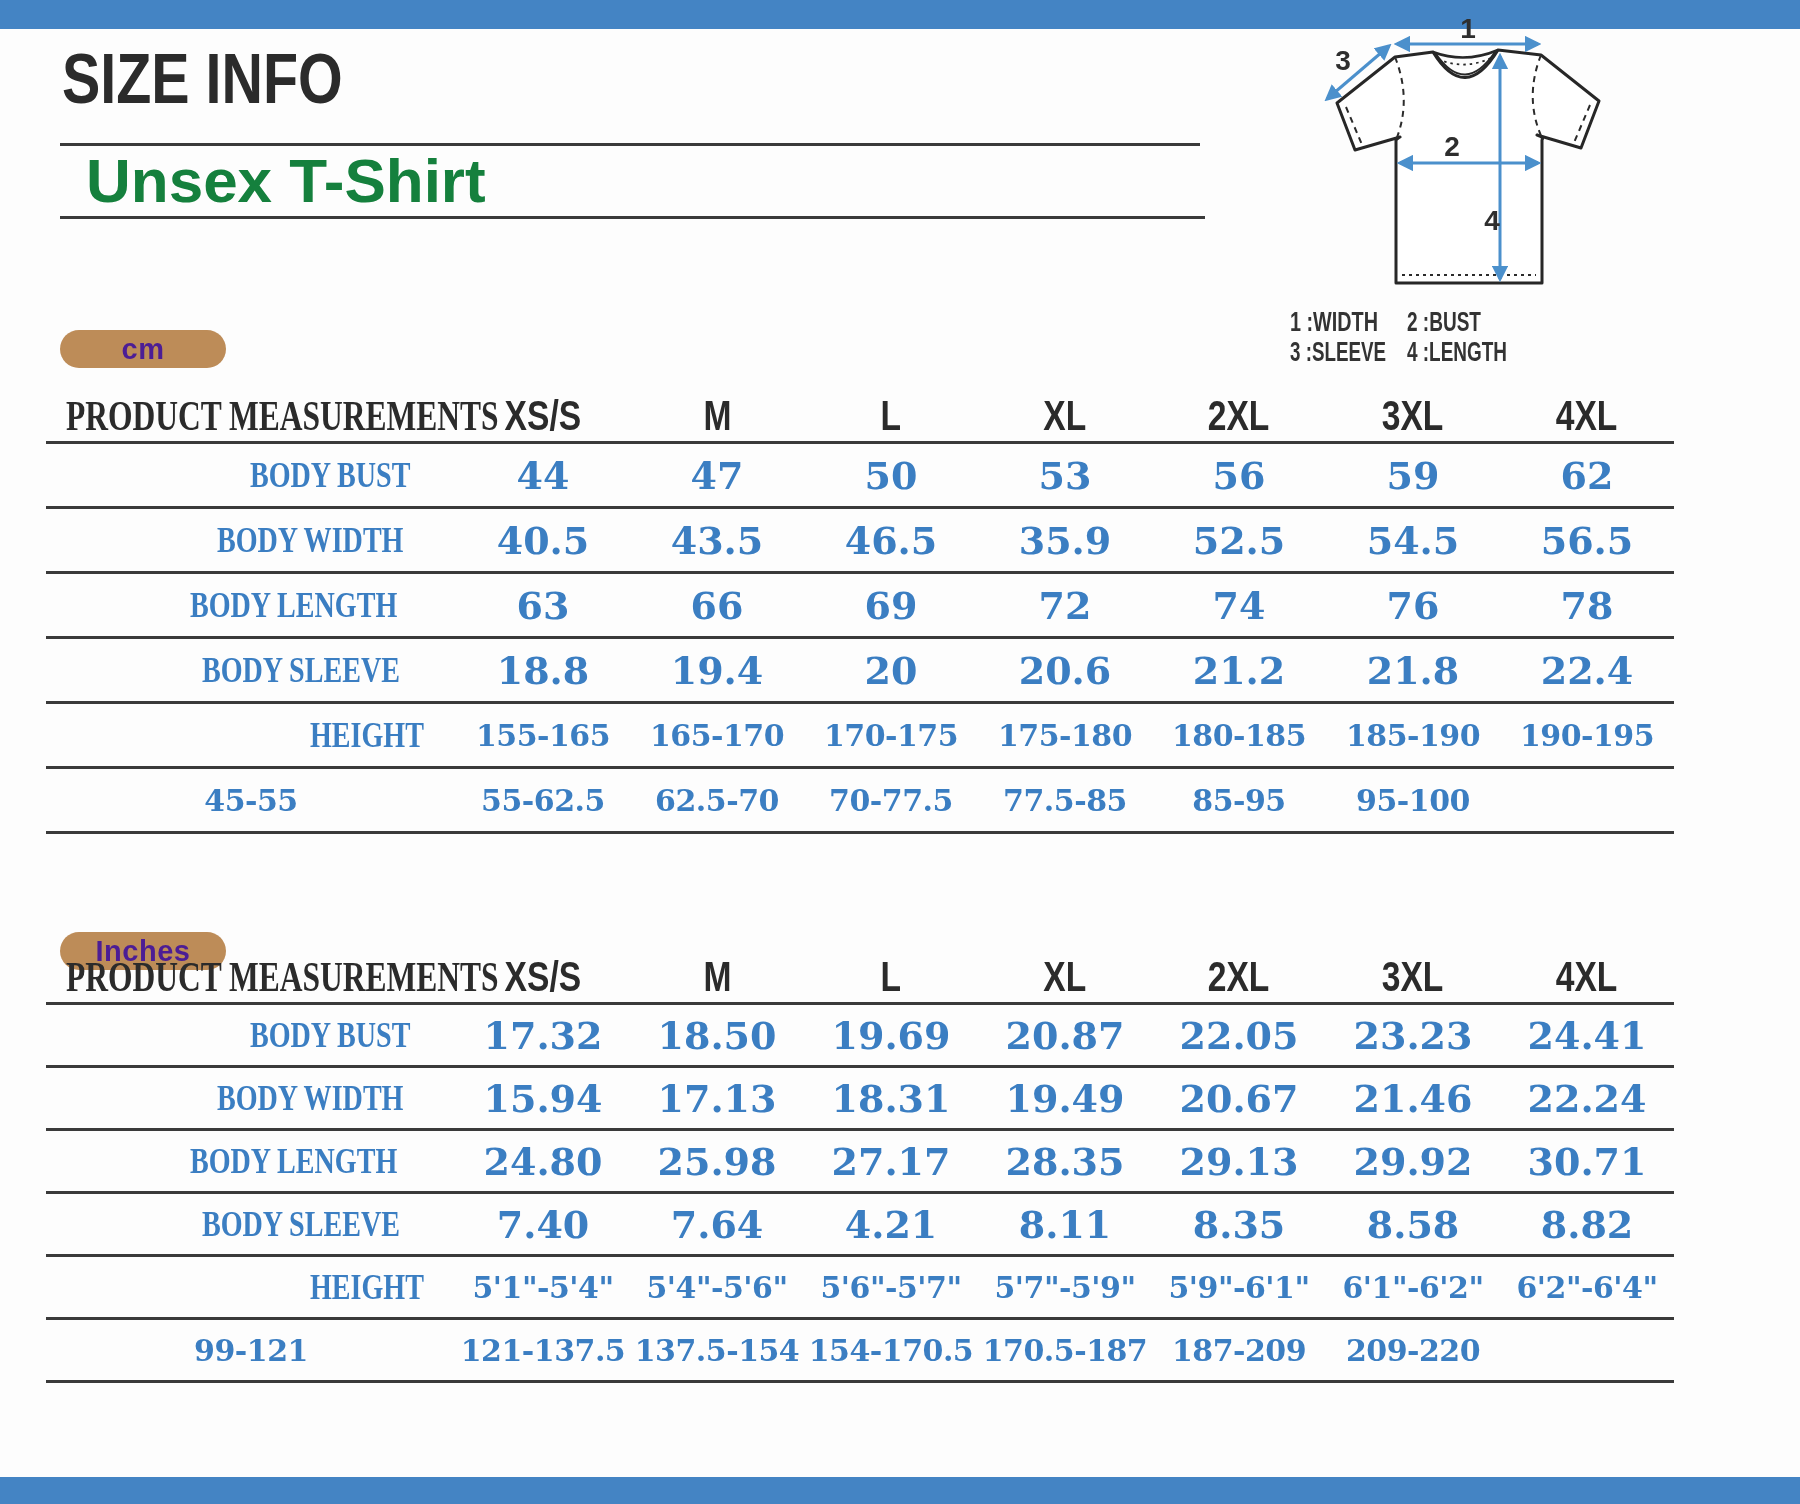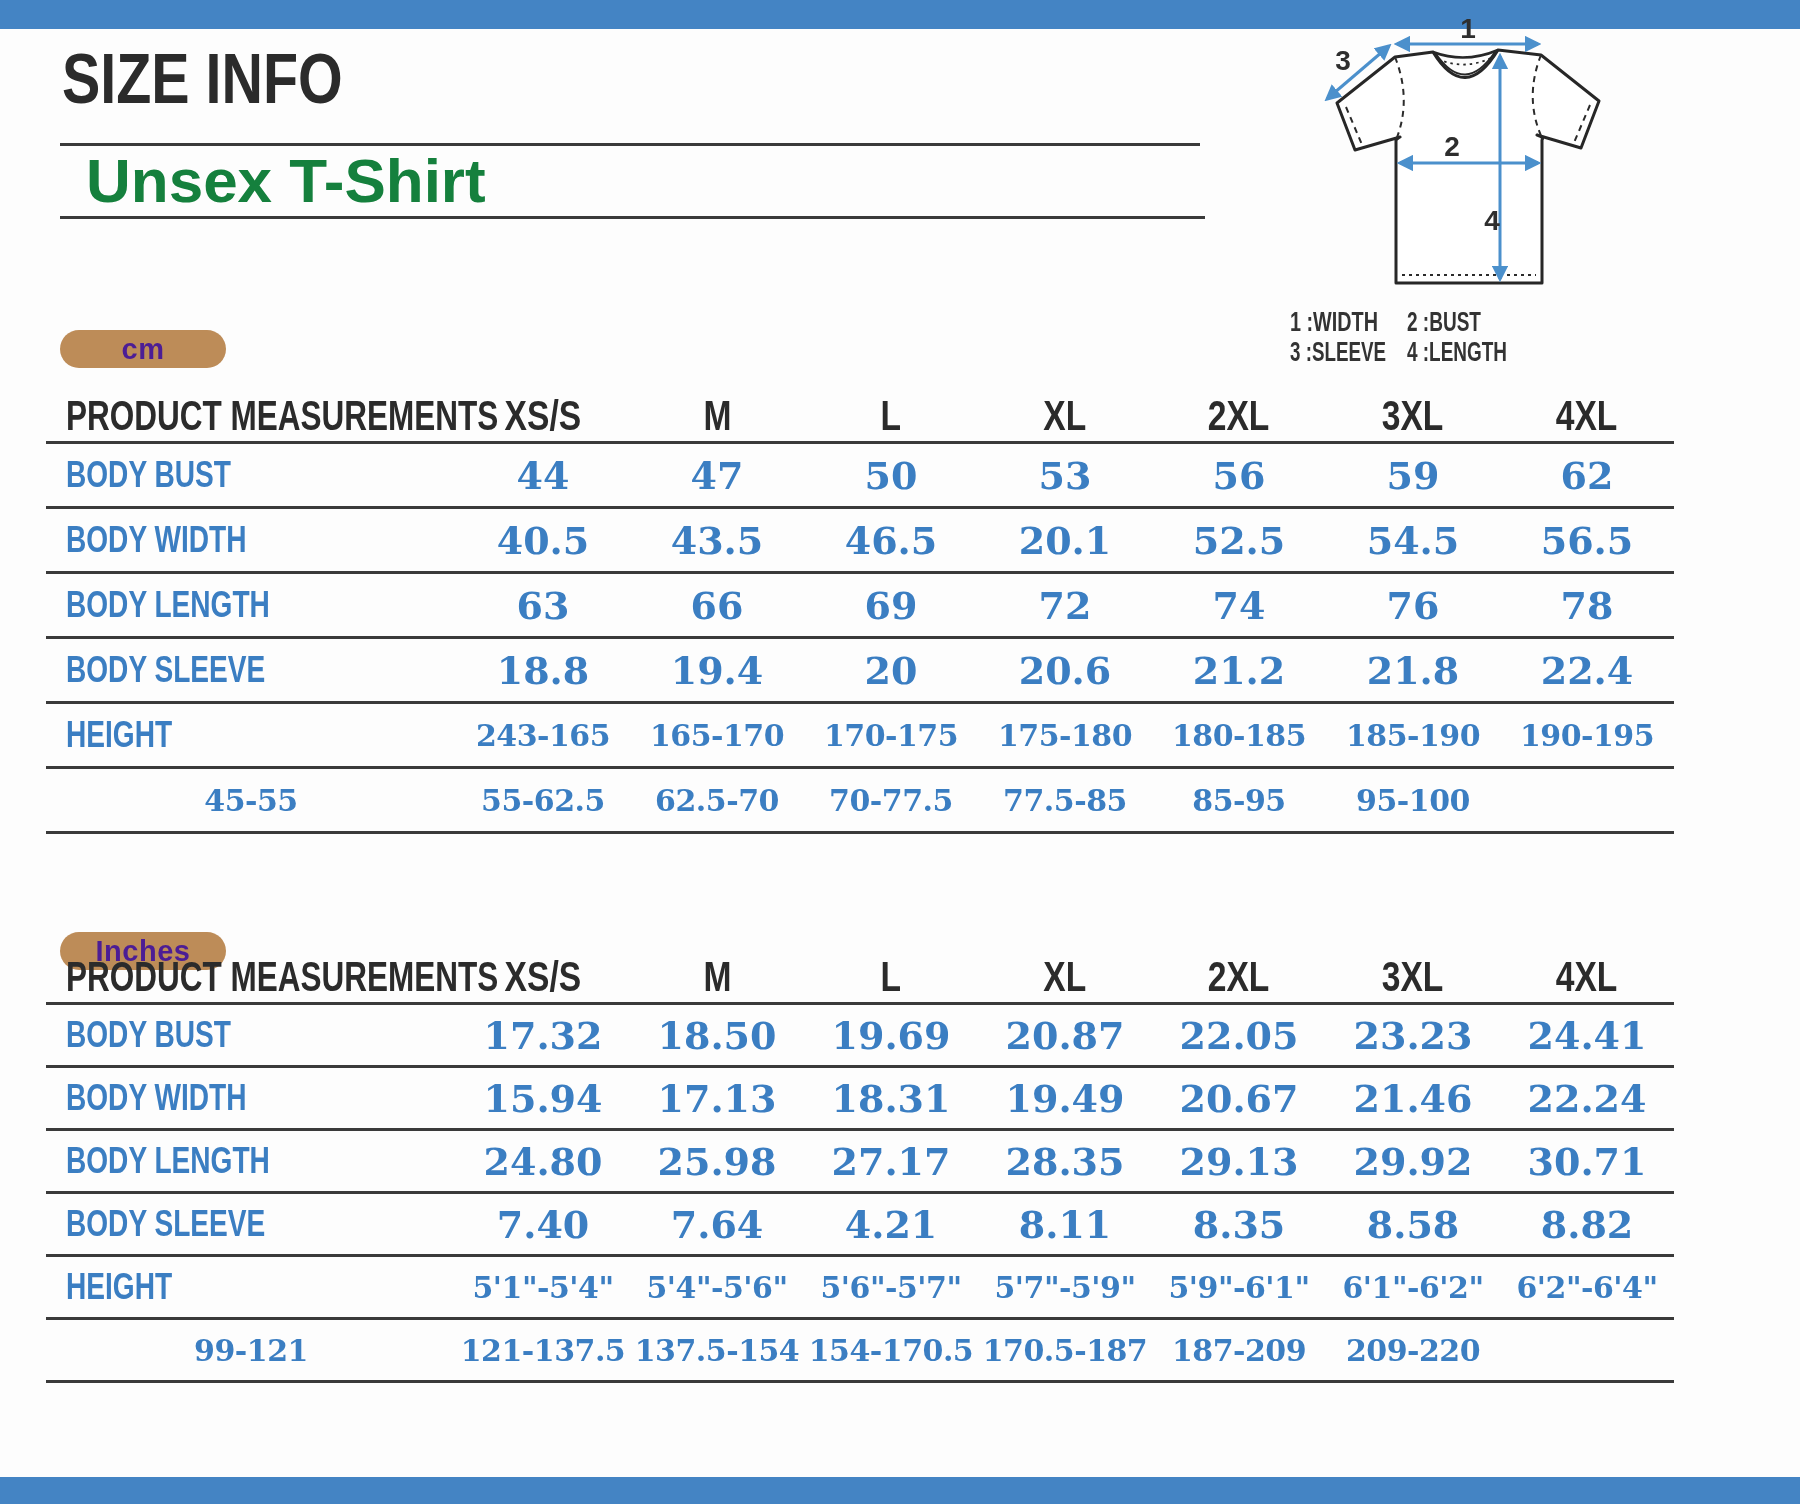--- a/index.html
+++ b/index.html
@@ -47,21 +47,21 @@
   .table-in{top:951px;}
   .t-row{
     display:grid;grid-template-columns:410px repeat(7,1fr);
     align-items:center;border-bottom:3px solid var(--line-gray);
   }
   .table-cm .t-row{height:62px;}
   .table-cm .t-row--header{height:50px;}
   .table-in .t-row{height:60px;}
   .table-in .t-row--header{height:51px;}
   .t-cell{text-align:center;white-space:nowrap;}
-  .t-cell--label{text-align:left;padding-left:20px;}
+  .t-cell--label{text-align:right;padding-left:20px;font-family:Liberation Serif, serif;}
   .hdr-label{display:inline-block;font-size:42px;font-weight:800;color:#2b2b2b;
     transform:scaleX(.75);transform-origin:left center;white-space:nowrap;}
   .hdr-size{display:inline-block;font-size:42px;font-weight:800;color:#2b2b2b;
     transform:scaleX(.8);white-space:nowrap;}
   .row-label{display:inline-block;font-size:36px;font-weight:800;color:var(--value-blue);
     transform:scaleX(.78);transform-origin:left center;white-space:nowrap;}
   .val{font-family:"DejaVu Serif",serif;font-weight:700;color:var(--value-blue);
     font-size:38px;}
   .val--small{font-size:30px;letter-spacing:-.5px;}
 
@@ -165,21 +165,21 @@
         <div class="t-cell">
           <div class="val">40.5</div>
         </div>
         <div class="t-cell">
           <div class="val">43.5</div>
         </div>
         <div class="t-cell">
           <div class="val">46.5</div>
         </div>
         <div class="t-cell">
-          <div class="val">20.1</div>
+          <div class="val">35.9</div>
         </div>
         <div class="t-cell">
           <div class="val">52.5</div>
         </div>
         <div class="t-cell">
           <div class="val">54.5</div>
         </div>
         <div class="t-cell">
           <div class="val">56.5</div>
         </div>
@@ -228,21 +228,21 @@
         <div class="t-cell">
           <div class="val">21.8</div>
         </div>
         <div class="t-cell">
           <div class="val">22.4</div>
         </div>
       </div>
       <div class="t-row">
         <div class="t-cell t-cell--label"><div class="row-label">HEIGHT</div></div>
         <div class="t-cell">
-          <div class="val val--small">243-165</div>
+          <div class="val val--small">155-165</div>
         </div>
         <div class="t-cell">
           <div class="val val--small">165-170</div>
         </div>
         <div class="t-cell">
           <div class="val val--small">170-175</div>
         </div>
         <div class="t-cell">
           <div class="val val--small">175-180</div>
         </div>

